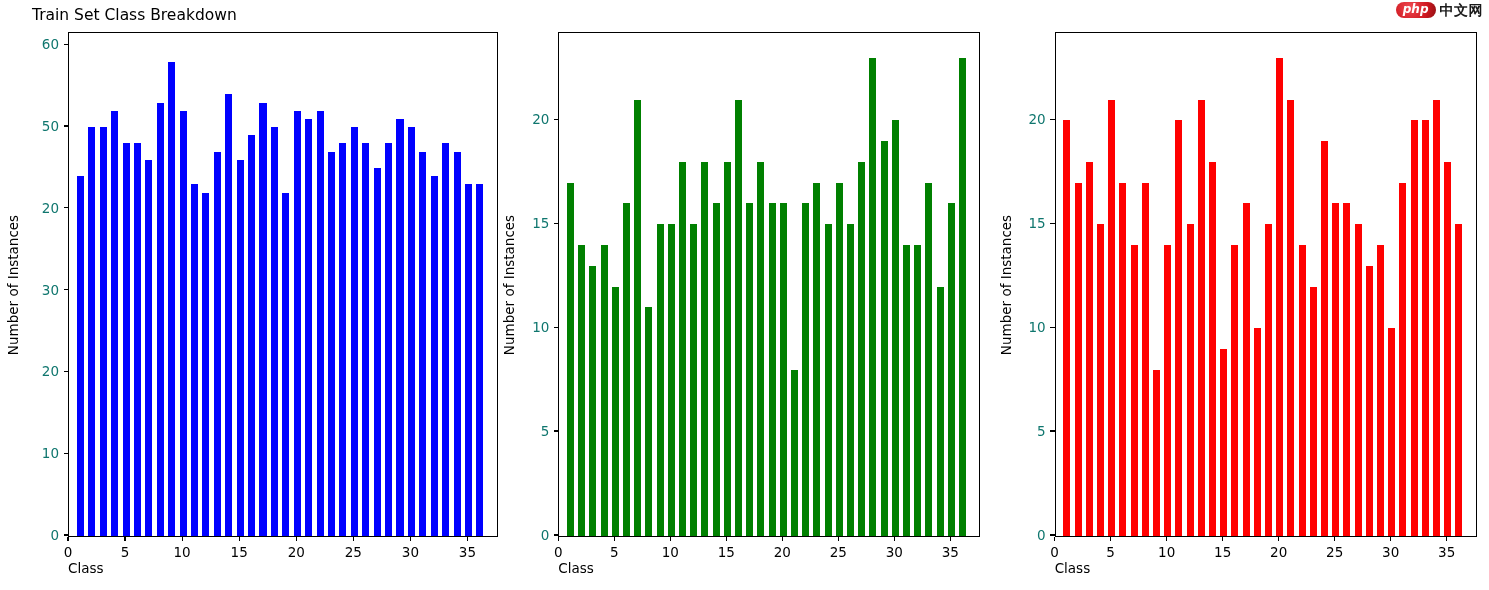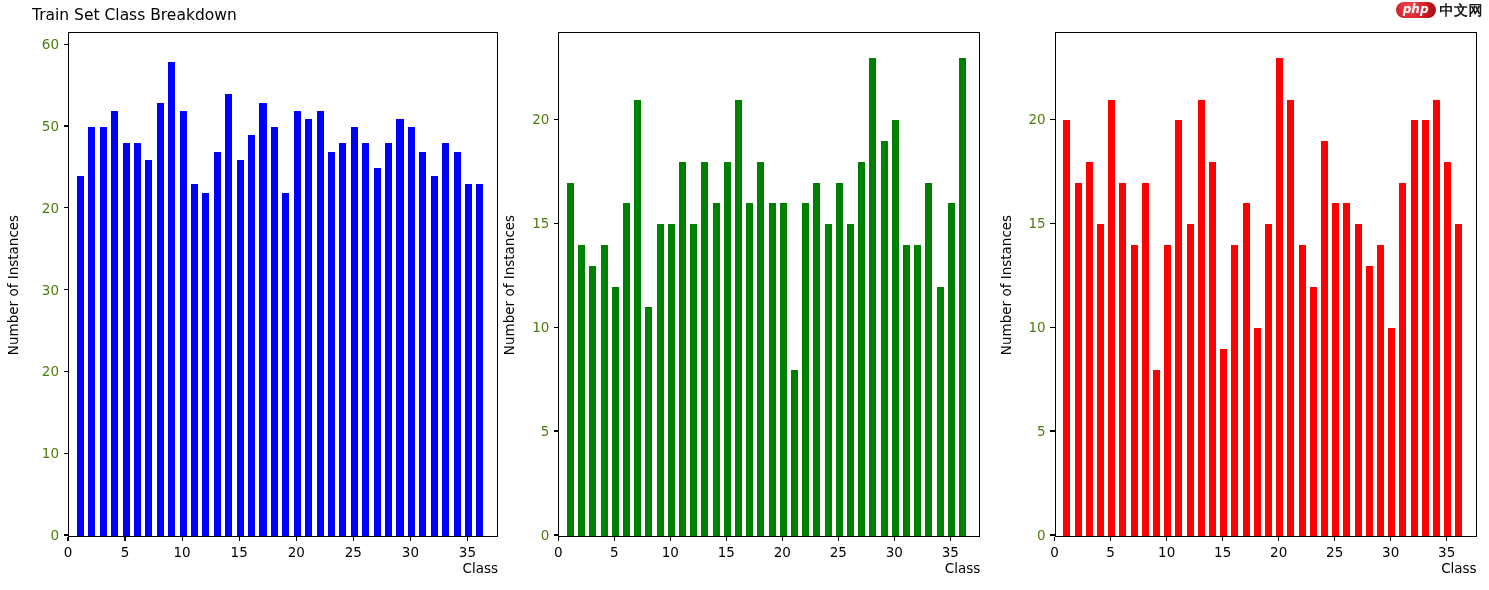--- a/index.html
+++ b/index.html
@@ -70,21 +70,21 @@
     position: absolute;
     right: 0;
     height: 0;
     width: 100%;
   }
   .ytick .tlabel {
     position: absolute;
     right: 9px;
     transform: translateY(-50%);
     font-size: 13.5px;
-    color: #4d7c0f;
+    color: #0f766e;
     white-space: nowrap;
   }
   .ytick .tmark {
     position: absolute;
     right: 0px;
     top: -0.6px;
     width: 4.2px;
     height: 1.2px;
     background: #000;
   }
@@ -116,21 +116,21 @@
     transform: translateX(-50%);
     font-size: 13.5px;
     color: #000;
     white-space: nowrap;
   }
   .xlabel {
     position: absolute;
     top: 560px;
     left: 68px;
     width: 430px;
-    text-align: right;
+    text-align: left;
     font-size: 13.5px;
     color: #000;
   }
   .panel.p2 .xlabel, .panel.p3 .xlabel { left: 62px; width: 422px; }
   .ylabel {
     position: absolute;
     left: 4px;
     top: 32px;
     height: 505px;
     width: 18px;

